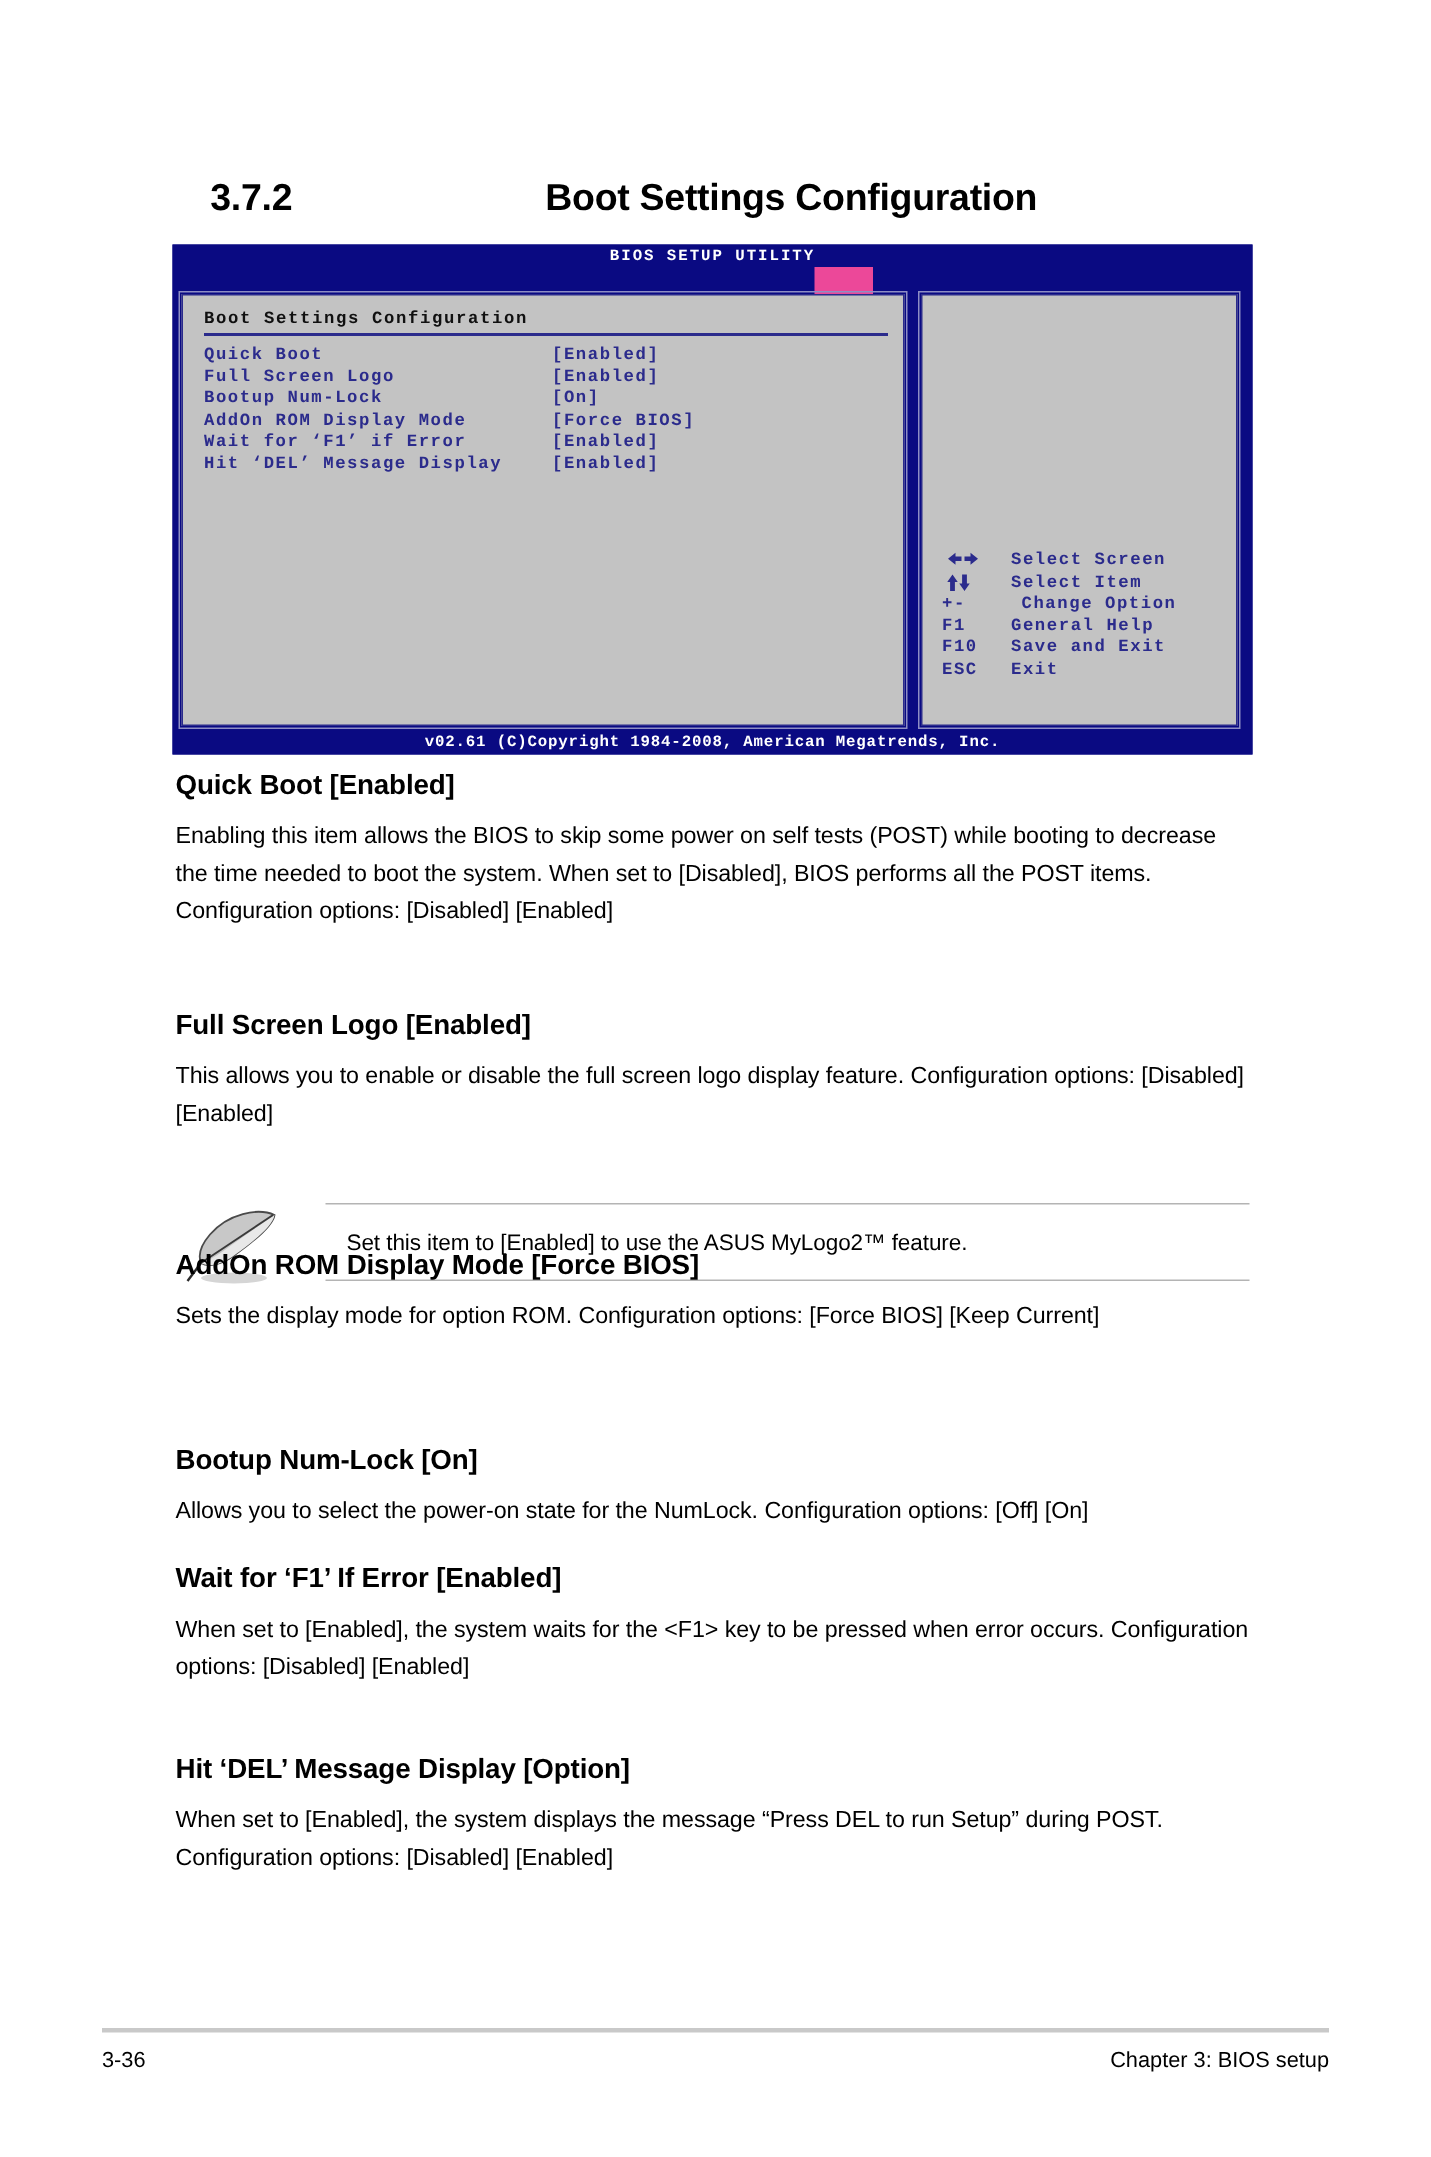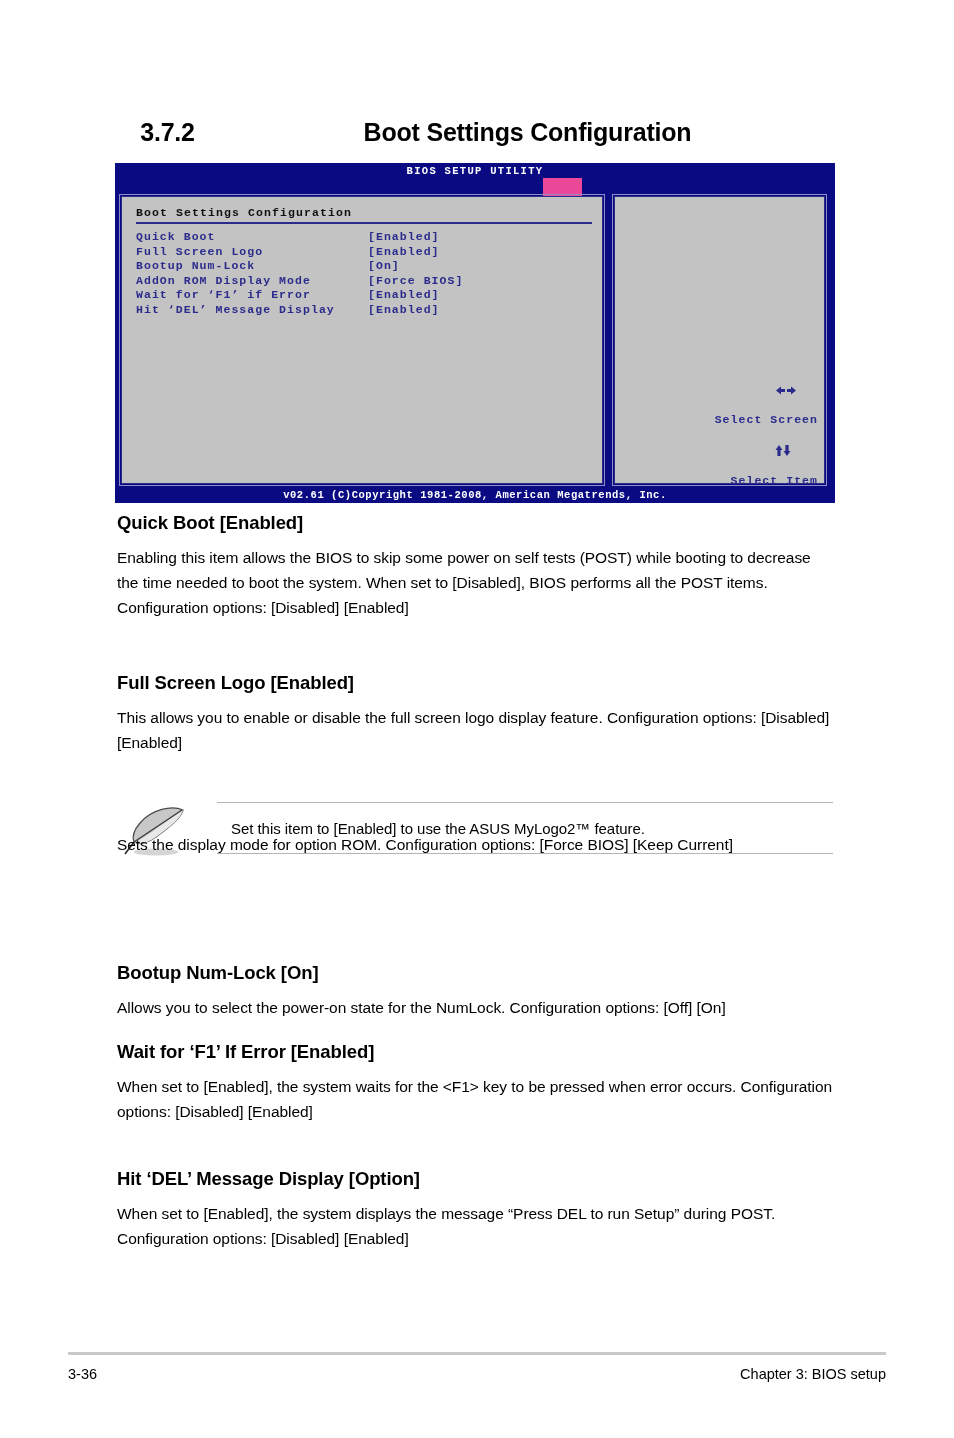--- a/index.html
+++ b/index.html
@@ -131,28 +131,27 @@
     white-space: pre-line;
   }
 
   .legend {
     position: absolute;
     left: 13px; top: 170px;
     width: 190px;
   }
   .legend-row {
     display: flex;
-    align-items: flex-end;
+    align-items: flex-start;
     color: #2b2b8c;
     font-size: 11.5px;
     font-weight: bold;
     letter-spacing: 1.05px;
     line-height: 14.5px;
     white-space: nowrap;
-    flex-direction: column;
   }
   .legend-key {
     width: 46px; flex: 0 0 46px;
     display: flex; align-items: center;
   }
   .legend-key svg { display: block; }
   .legend-desc { flex: 1; }
   .legend-desc.indent { padding-left: 7px; }
 
   .bios-footer {
@@ -315,21 +314,21 @@
             <span class="legend-desc">Save and Exit</span>
           </div>
           <div class="legend-row">
             <span class="legend-key">ESC</span>
             <span class="legend-desc">Exit</span>
           </div>
         </div>
       </div>
     </div>
 
-    <div class="bios-footer">v02.61 (C)Copyright 1981-2008, American Megatrends, Inc.</div>
+    <div class="bios-footer">v02.61 (C)Copyright 1984-2008, American Megatrends, Inc.</div>
   </div>
 
   <div class="body-block" style="top:512px;">
     <h3 class="item">Quick Boot [Enabled]</h3>
     <p class="para">Enabling this item allows the BIOS to skip some power on self tests (POST) while booting to decrease the time needed to boot the system. When set to [Disabled], BIOS performs all the POST items.
 Configuration options: [Disabled] [Enabled]</p>
   </div>
 
   <div class="body-block" style="top:672px;">
     <h3 class="item">Full Screen Logo [Enabled]</h3>
@@ -346,20 +345,21 @@
         <path d="M12 38 L3 50" stroke="#2a2a2a" stroke-width="1.6" fill="none"></path>
         <path d="M60 6 L12 38" stroke="#3a3a3a" stroke-width="1.3" fill="none"></path>
       </svg>
     </span>
     <div class="note-body">
       <span class="note-text">Set this item to [Enabled] to use the ASUS MyLogo2™ feature.</span>
     </div>
   </div>
 
   <div class="body-block" style="top:832px;">
+    <h3 class="item">AddOn ROM Display Mode [Force BIOS]</h3>
     <p class="para">Sets the display mode for option ROM.
 Configuration options: [Force BIOS] [Keep Current]</p>
   </div>
 
   <div class="body-block" style="top:940px;margin-top:22px;">
     <h3 class="item">Bootup Num-Lock [On]</h3>
     <p class="para">Allows you to select the power-on state for the NumLock.
 Configuration options: [Off] [On]</p>
   </div>
 

